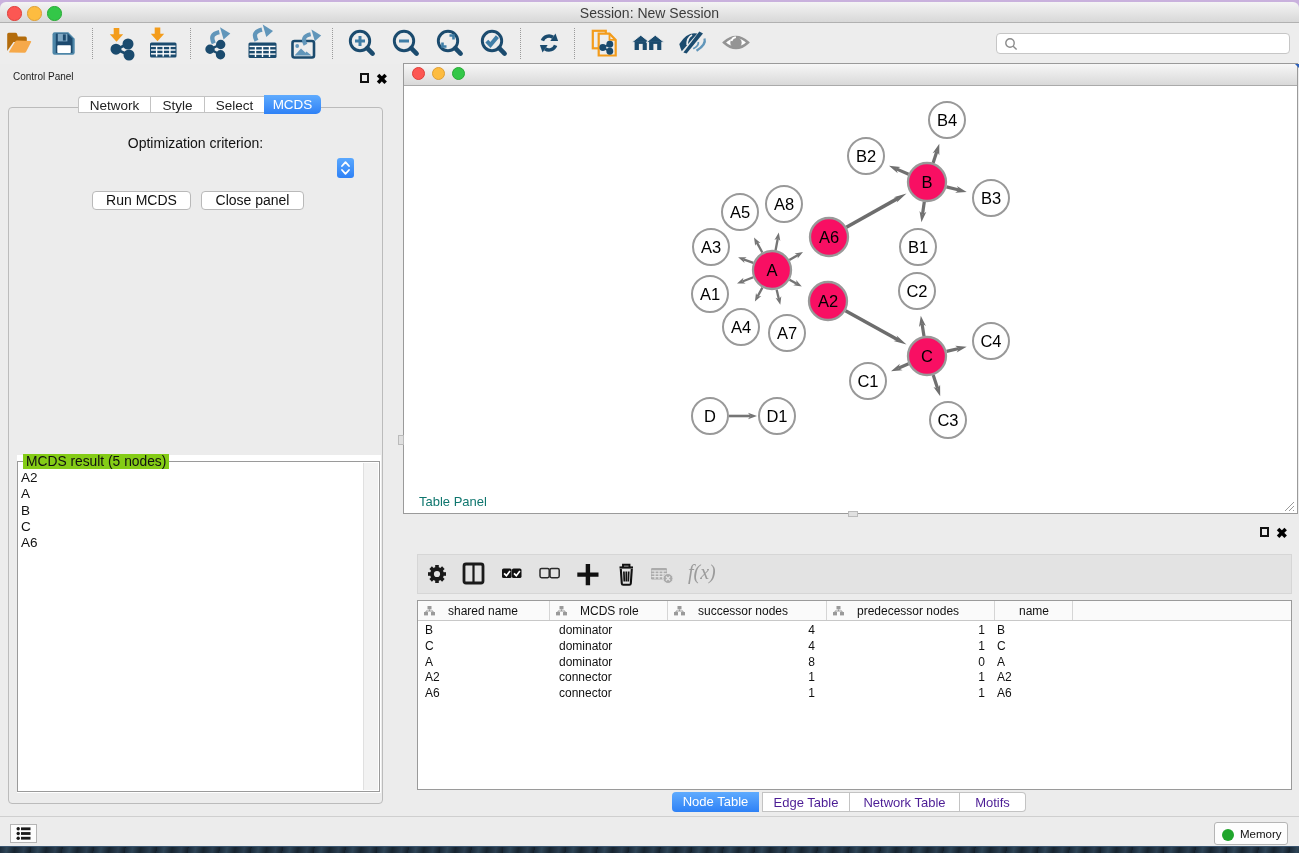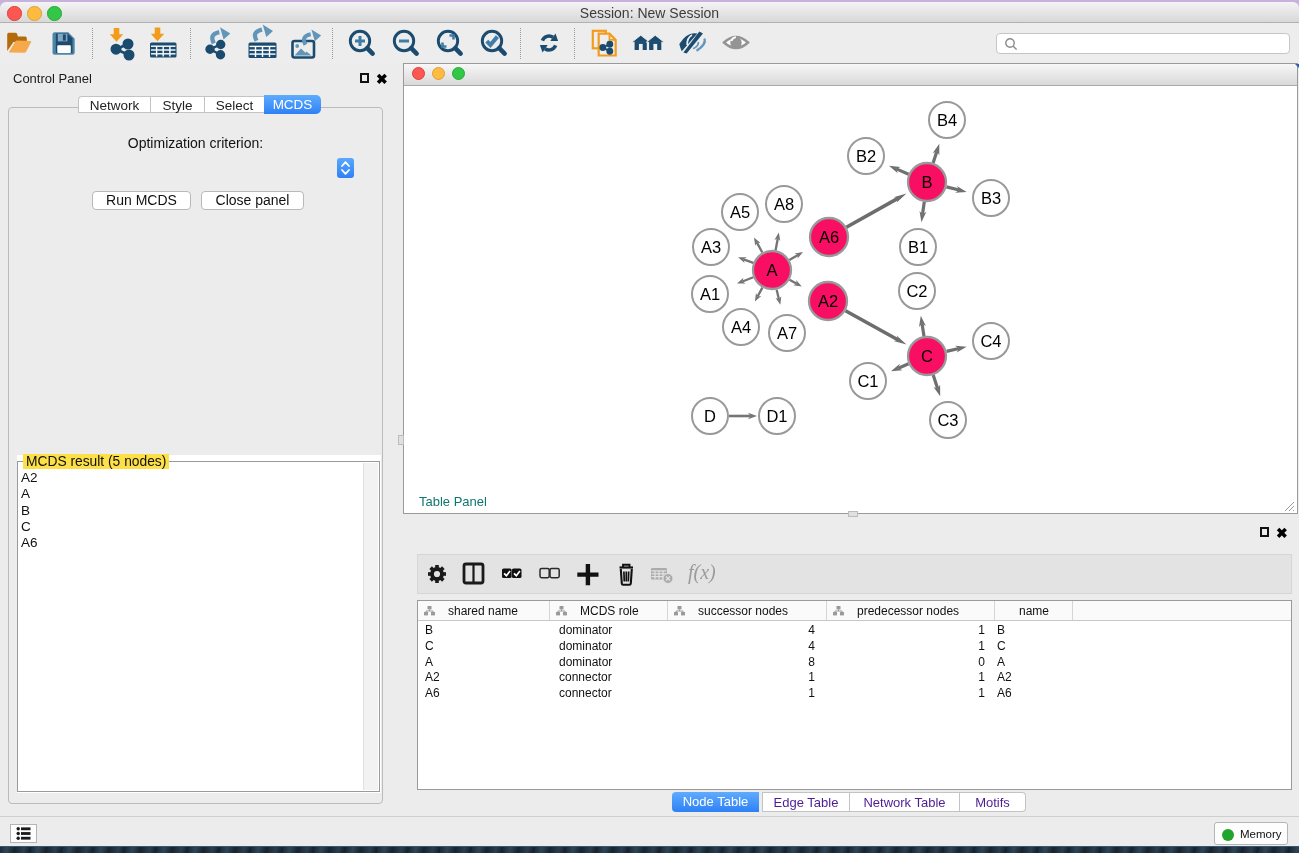--- a/index.html
+++ b/index.html
@@ -11,39 +11,39 @@
 .tl{position:absolute;border-radius:50%;}
 #titlebar .tl{top:4px;width:12.5px;height:12.5px;}
 #titlebar .t-red{left:7px;background:#fc5753;border:0.5px solid #df3e39;}
 #titlebar .t-yel{left:27px;background:#fdbc40;border:0.5px solid #de9f34;}
 #titlebar .t-grn{left:47px;background:#33c748;border:0.5px solid #27aa35;}
 #title-text{left:0;top:5px;width:1299px;text-align:center;font-size:14px;color:#3c3c3c;}
 #toolbar{left:0;top:23px;width:1299px;height:41px;background:#ededed;}
 .sep{position:absolute;border-left:1px dotted #9a9a9a;}
 #searchbox{left:996px;top:33px;width:292px;height:19px;background:#fff;border:1px solid #c6c6c6;border-radius:4px;}
 #searchbox svg{position:absolute;left:7px;top:3px;}
-#cp-title{left:13px;top:71px;font-size:13px;color:#1b1b1b;}
+#cp-title{left:13px;top:71px;font-size:10px;color:#1b1b1b;}
 #cp-float{left:359.5px;top:73px;width:9.5px;height:9.5px;border:2px solid #111;box-sizing:border-box;}
 #cp-close{left:376px;top:70.5px;font-size:14px;font-weight:bold;color:#000;}
 #cp-panel{left:8px;top:107px;width:375px;height:697px;background:#ececec;border:1px solid #bbbbbb;border-radius:4px;box-sizing:border-box;}
 .tab{position:absolute;top:96px;height:17px;line-height:17px;text-align:center;font-size:13.5px;color:#222;background:#ffffff;border:1px solid #c3c3c3;box-sizing:border-box;}
 #tab-network{left:78px;width:72px;border-radius:4px 0 0 0;border-right:none;}
 #tab-style{left:150px;width:54px;border-right:none;}
 #tab-select{left:204px;width:60px;border-right:none;}
 #tab-mcds{left:264px;width:57px;border:none;border-radius:0 5px 5px 0;background:linear-gradient(#5fabfe,#2e81f6);color:#fff;top:95px;height:19px;line-height:19px;}
 #opt-label{left:8px;top:135px;width:375px;text-align:center;font-size:14px;color:#111;}
 #dropdown{left:42px;top:158px;width:311px;height:20px;background:#fff;border:1px solid #b9b9b9;border-radius:4px;box-sizing:border-box;}
 #dropdown .dtext{position:absolute;left:13px;top:1.5px;font-size:14.2px;color:#111;white-space:nowrap;}
 #dd-btn{left:337px;top:158px;width:17px;height:20px;background:linear-gradient(#5aa8fe,#2e81f6);border-radius:3px;}
 .btn{position:absolute;top:191px;height:19px;background:#fff;border:1px solid #b9b9b9;border-radius:4px;text-align:center;font-size:14px;color:#111;line-height:17px;box-sizing:border-box;}
 #btn-run{left:92px;width:99px;}
 #btn-close{left:201px;width:103px;}
 #mcds-box{left:17px;top:455px;width:364px;height:338px;background:#fff;}
 #mcds-border{left:17px;top:461px;width:363px;height:331px;border:1px solid #9a9a9a;box-sizing:border-box;}
-#mcds-legend{left:23px;top:454px;background:#fde047;padding:0 3px;font-size:13.8px;color:#111;}
+#mcds-legend{left:23px;top:454px;background:#84cc16;padding:0 3px;font-size:13.8px;color:#111;}
 #mcds-list{left:21px;top:470px;font-size:13.5px;color:#111;line-height:16.3px;}
 #mcds-scroll{left:363px;top:463px;width:14px;height:327px;background:#f2f2f2;border-left:1px solid #e0e0e0;}
 #gwin{left:403px;top:63px;width:895px;height:451px;background:#fff;border:1px solid #9a9a9a;box-sizing:border-box;}
 #gwin-tb{left:404px;top:64px;width:893px;height:21px;background:linear-gradient(#f7f7f7,#d9d9d9);border-bottom:1px solid #aaaaaa;}
 #gwin-tb .tl{top:3px;width:11px;height:11px;}
 #gwin-tb .t-red{left:8px;background:#fc5753;border:0.5px solid #df3e39;}
 #gwin-tb .t-yel{left:28px;background:#fdbc40;border:0.5px solid #de9f34;}
 #gwin-tb .t-grn{left:48px;background:#33c748;border:0.5px solid #27aa35;}
 #gwin-title{left:404px;top:67px;width:893px;text-align:center;font-size:13.5px;color:#222;}
 #gwin-corner{left:1295px;top:64px;width:0;height:0;border-top:5px solid #2a5fbc;border-left:5px solid transparent;}

